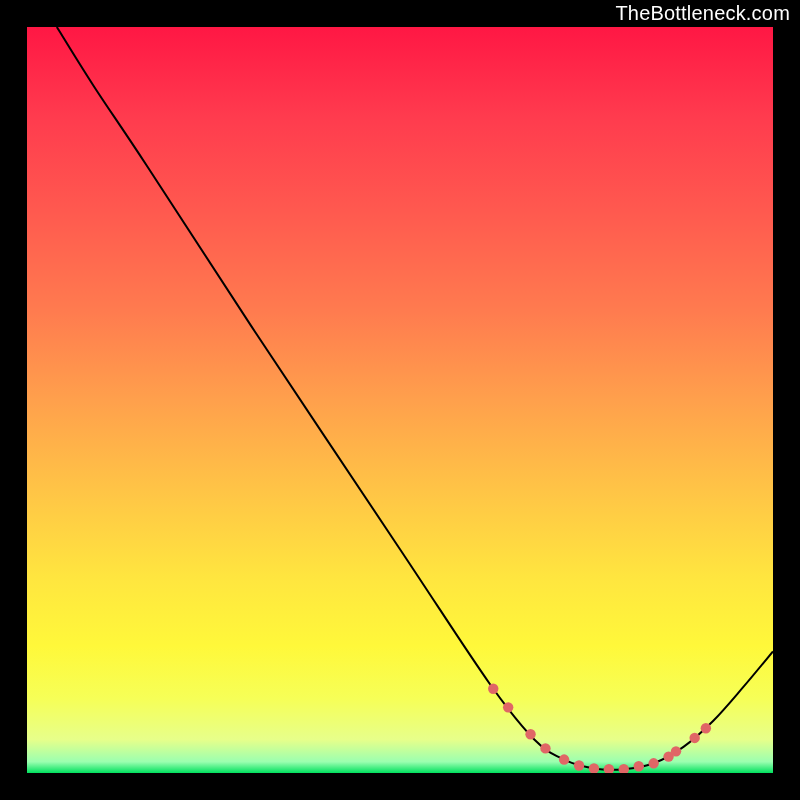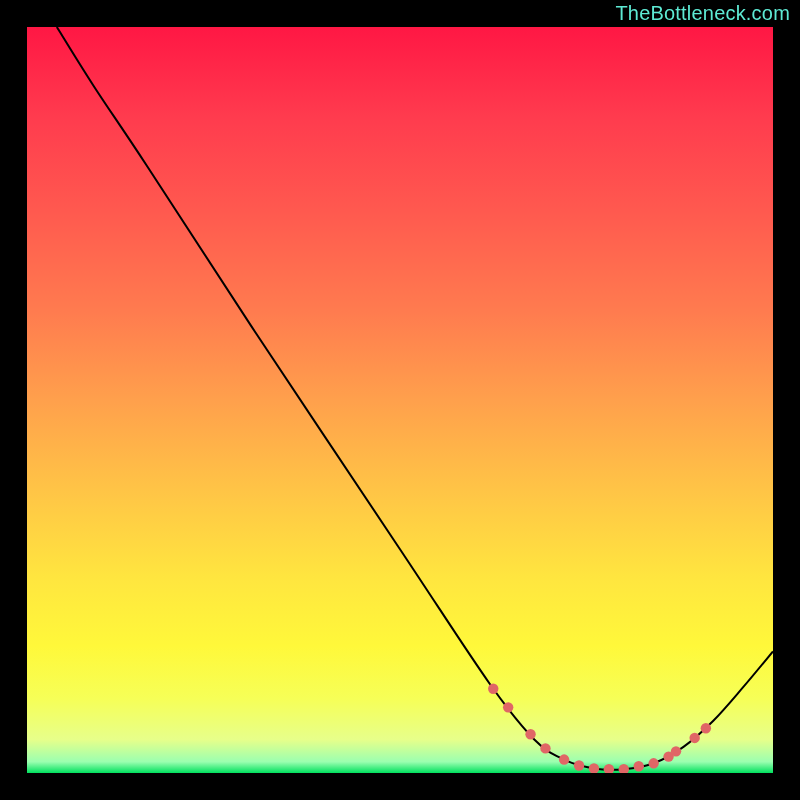--- a/index.html
+++ b/index.html
@@ -14,21 +14,21 @@
   .frame {
     position: relative;
     width: 800px;
     height: 800px;
     background: #000;
   }
   .watermark {
     position: absolute;
     top: 2px;
     right: 10px;
-    color: #5eead4;
+    color: #ffffff;
     font-size: 20px;
     font-weight: 500;
     letter-spacing: 0.2px;
     z-index: 20;
   }
   .plot-wrapper {
     position: absolute;
     left: 27px;
     top: 27px;
     width: 746px;

